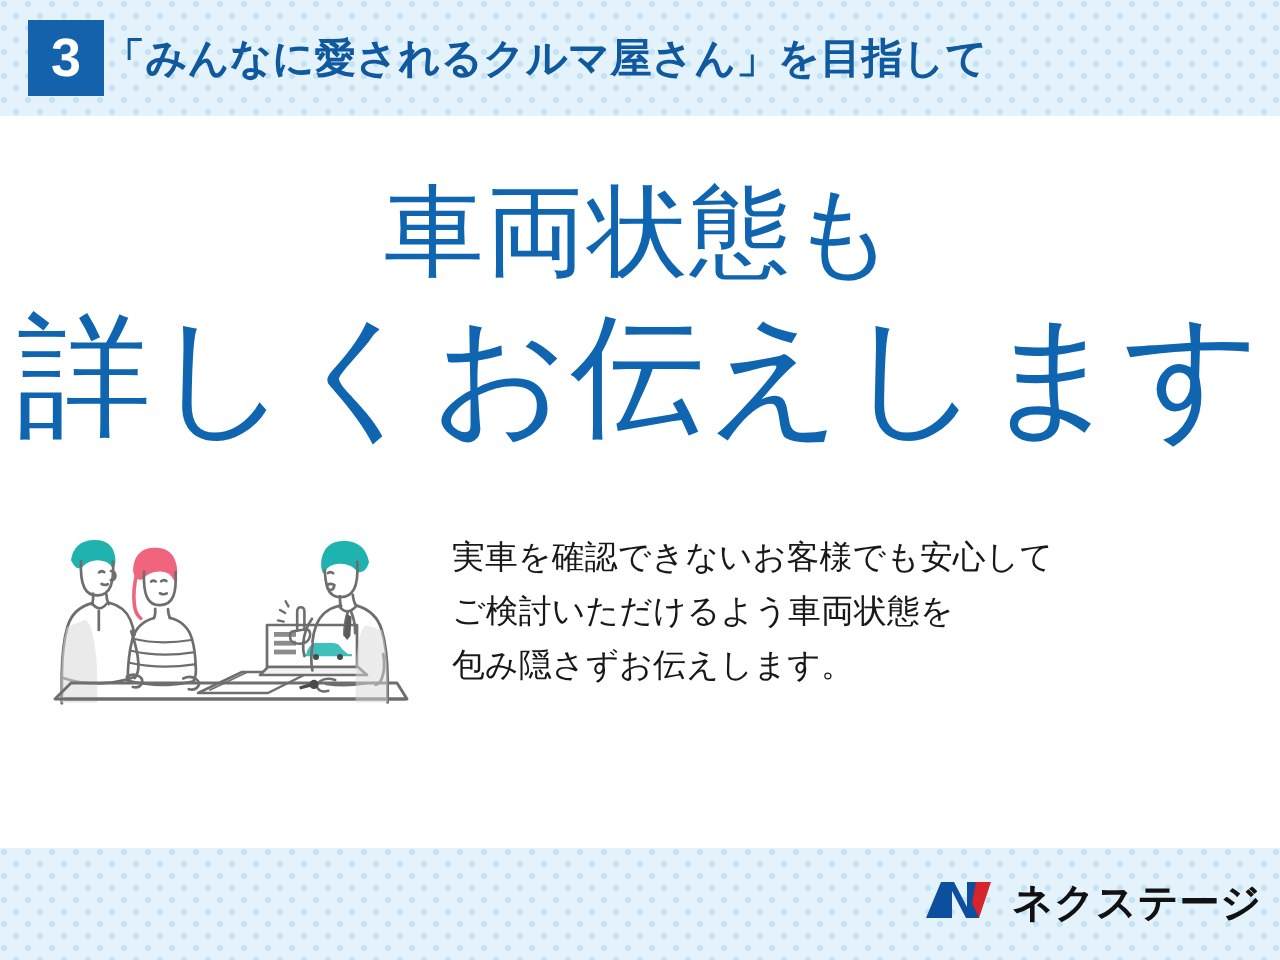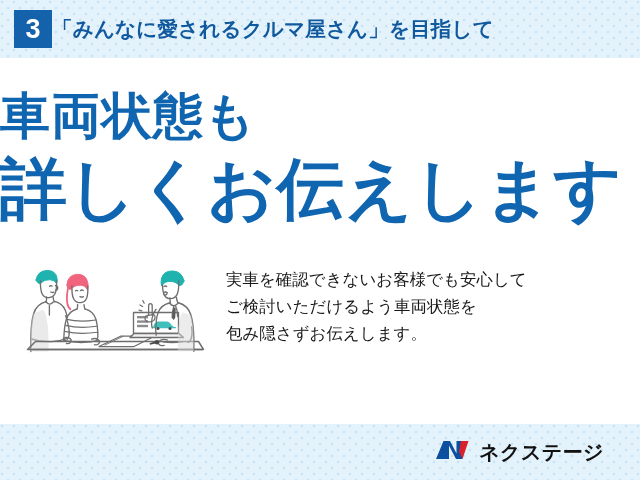--- a/index.html
+++ b/index.html
@@ -71,22 +71,23 @@
   
   .main {
     flex: 1 1 auto;
     background: #ffffff;
     position: relative;
     display: flex;
     flex-direction: column;
   }
 
   .headline {
+    text-align: center;
     color: #1065b0;
-    font-weight: bold;
+    font-weight: normal;
     line-height: 1.14;
     margin-top: 30px;
     letter-spacing: 1px;
   }
   .headline .l1 {
     display: block;
     font-size: 50px;
   }
   .headline .l2 {
     display: block;
@@ -121,21 +122,21 @@
   .body-copy .ln { display: block; white-space: nowrap; }
 
   
   .footer {
     height: 56px;
     flex: 0 0 56px;
     width: 100%;
     display: flex;
     align-items: center;
     justify-content: flex-end;
-    padding-right: 36px;
+    padding-right: 9px;
     box-sizing: border-box;
   }
   .logo-wrap {
     display: flex;
     align-items: center;
     gap: 8px;
   }
   .logo-mark { display: block; }
   .logo-text {
     color: #111111;

